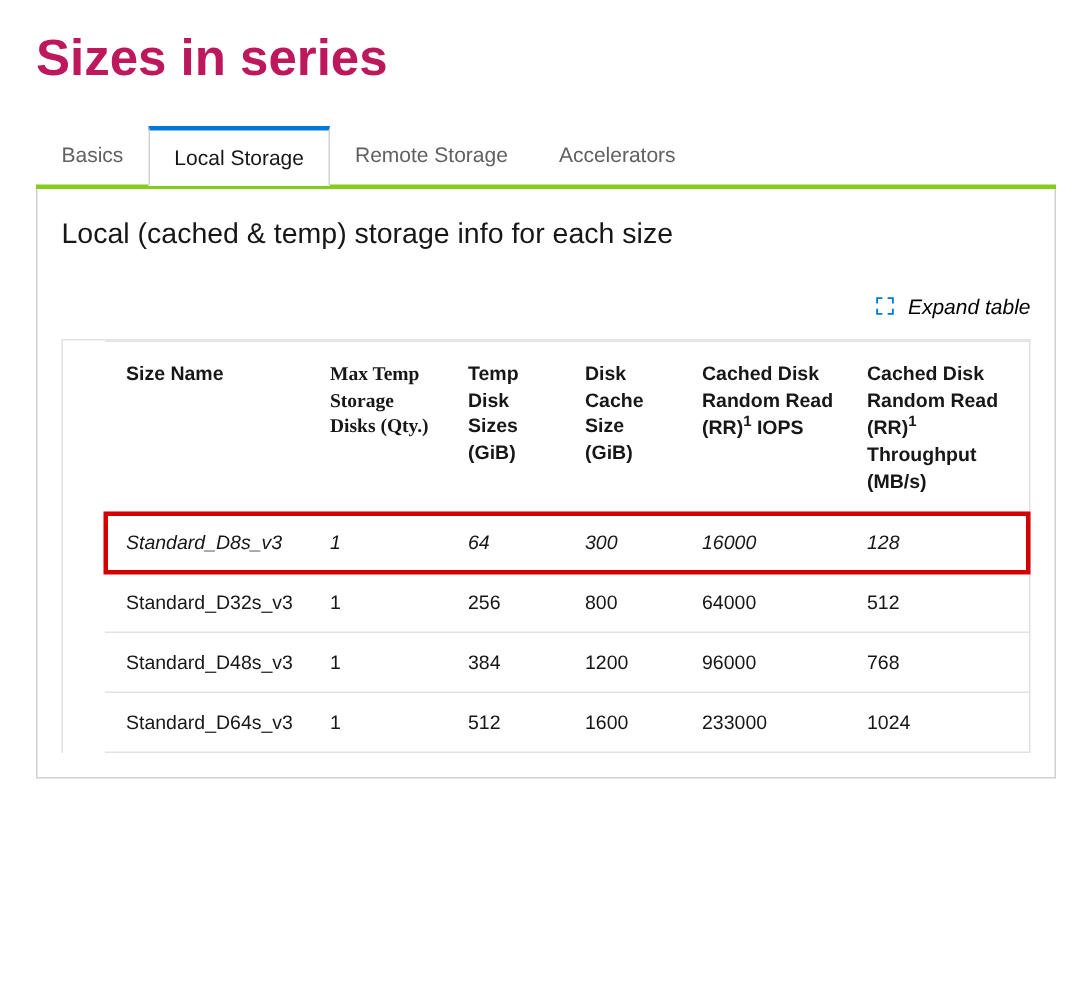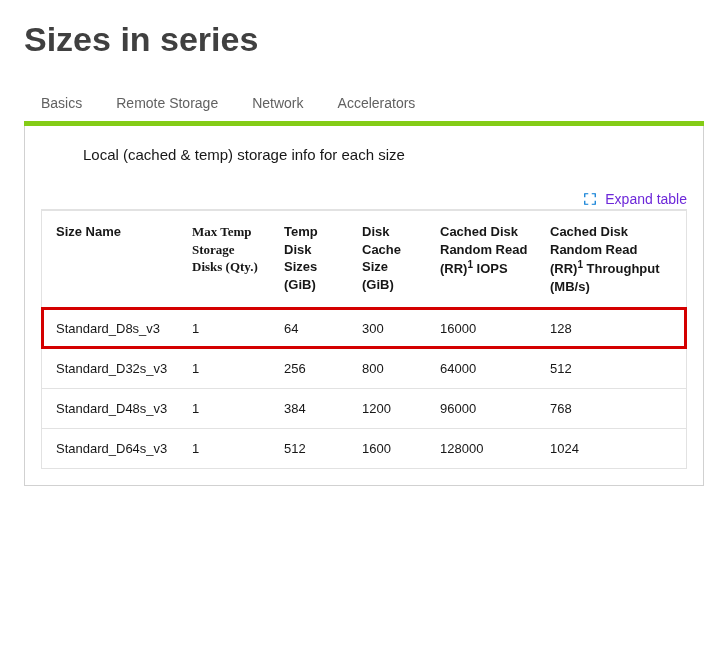--- a/index.html
+++ b/index.html
@@ -7,25 +7,25 @@
       font-family: "Segoe UI", -apple-system, sans-serif;
       background: #fff;
       color: #171717;
       padding: 20px 24px;
       width: 728px;
     }
     h1 {
       font-size: 34px;
       font-weight: 600;
       margin-bottom: 24px;
-      color: #404040;
+      color: #be185d;
     }
     .tabs {
       display: flex;
-      border-bottom: 5px solid #84cc16;
+      border-bottom: 3px solid #84cc16;
       margin-bottom: 0;
     }
     .tab {
       padding: 10px 16px;
       font-size: 14px;
       color: #616161;
       cursor: pointer;
       border: 1px solid transparent;
       position: relative;
       top: 1px;
@@ -37,33 +37,33 @@
       border-bottom: 1px solid #fff;
       background: #fff;
       font-weight: 400;
     }
     .panel {
       border: 1px solid #d1d1d1;
       border-top: none;
       padding: 20px 16px 16px;
     }
     .desc {
-      font-size: 15px;
+      font-size: 19px;
       margin-bottom: 28px;
-      margin-left: 42px;
     }
     .expand-row {
       display: flex;
       justify-content: flex-end;
-      margin-bottom: 2px;
+      margin-bottom: 14px;
       align-items: center;
       gap: 8px;
       cursor: pointer;
-      color: #6d28d9;
+      color: #000000;
       font-size: 14px;
+      font-style: italic;
     }
     .expand-icon {
       color: #0078d4;
       width: 14px;
       height: 14px;
       display: inline-flex;
     }
     table {
       width: 100%;
       border-collapse: collapse;
@@ -79,41 +79,43 @@
       font-weight: 600;
       font-size: 13px;
       line-height: 1.35;
       border-top: 1px solid #e2e2e2;
     }
     th:first-child, td:first-child { padding-left: 14px; }
     th:last-child, td:last-child { padding-right: 14px; }
     tbody tr.highlight {
       outline: 3px solid #d40000;
       outline-offset: -2px;
+      font-style: italic;
     }
     .table-wrap {
       border: 1px solid #e2e2e2;
       border-bottom: none;
+      padding-left: 28px;
     }
     sup { font-size: 10px; }
     .col-name { width: 140px; }
     .col-qty  { width: 92px; font-family: Liberation Serif, serif; }
     .col-temp { width: 78px; }
     .col-cache{ width: 78px; }
     .col-iops { width: 110px; }
   </style>
 </head>
 <body>
 
 <h1>Sizes in series</h1>
 
 <div class="tabs">
   <div class="tab">Basics</div>
+  <div class="tab active">Local Storage</div>
   <div class="tab">Remote Storage</div>
-  <div class="tab">Network</div>
   <div class="tab">Accelerators</div>
 </div>
 
 <div class="panel">
   <div class="desc">Local (cached &amp; temp) storage info for each size</div>
 
   <div class="expand-row">
     <span class="expand-icon">
       <svg viewBox="0 0 16 16" fill="none" stroke="currentColor" stroke-width="1.4">
         <path d="M6 2 H2 V6"></path>
@@ -160,19 +162,19 @@
             <td>384</td>
             <td>1200</td>
             <td>96000</td>
             <td>768</td>
           </tr>
           <tr>
             <td>Standard_D64s_v3</td>
             <td>1</td>
             <td>512</td>
             <td>1600</td>
-            <td>128000</td>
+            <td>233000</td>
             <td>1024</td>
           </tr>
         </tbody>
     </table>
   </div>
 </div>
 
 </body></html>

